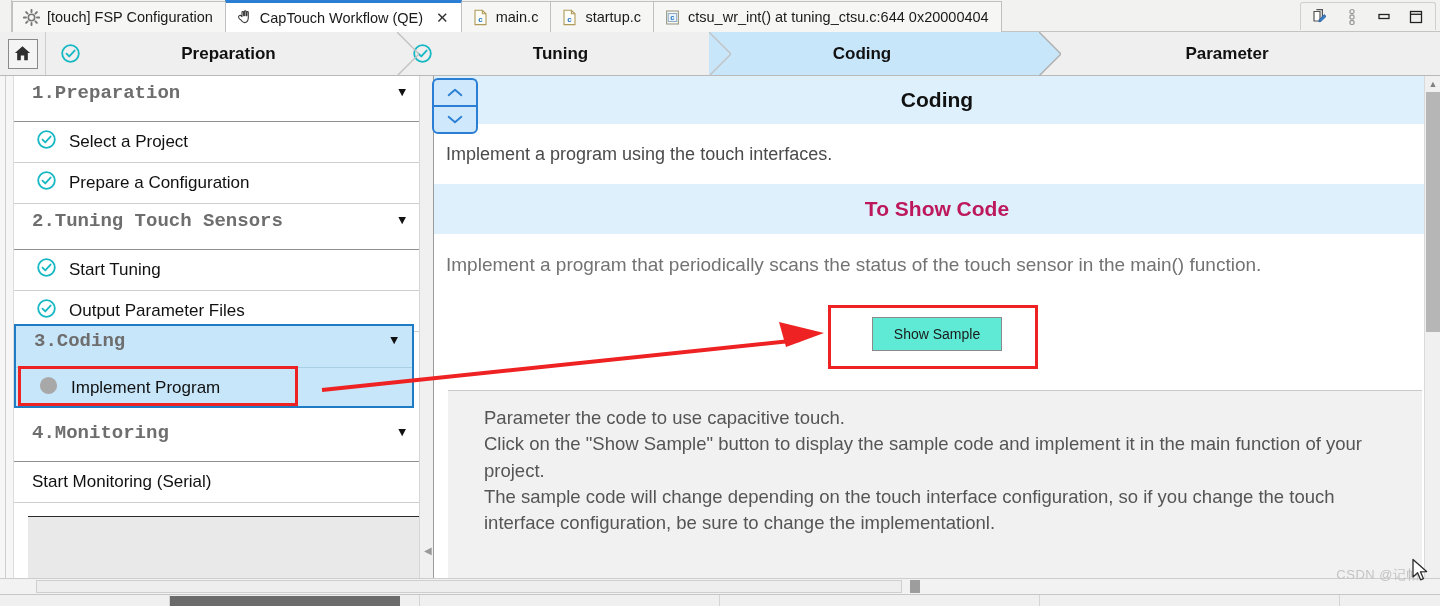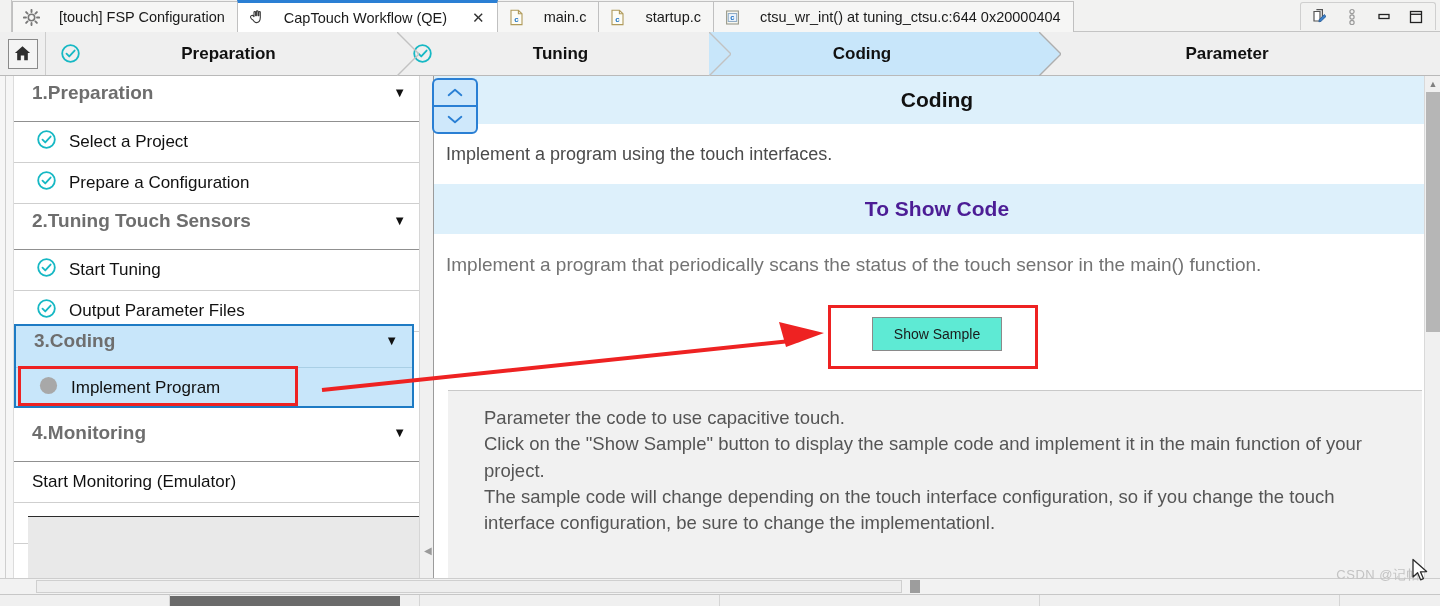--- a/index.html
+++ b/index.html
@@ -12,21 +12,21 @@
   .app { position: relative; width: 1440px; height: 606px; background:#f0f0f0; }
 
   
   .tabbar {
     position:absolute; left:0; top:0; width:1440px; height:32px;
     background:#f2f2f1;
     display:flex; align-items:flex-end;
   }
   .tabbar-left-edge { width:12px; height:32px; background:#f2f2f1; border-right:1px solid #c4c4c4;}
   .tab {
-    height:31px; display:flex; align-items:center; gap:19px;
+    height:31px; display:flex; align-items:center; gap:7px;
     padding:0 12px 0 10px;
     background:#f6f6f5;
     border:1px solid #c0c0c0; border-bottom:none;
     font-size:14.5px; color:#1a1a1a; white-space:nowrap;
     position:relative;
   }
   .tab + .tab { margin-left:-1px; }
   .tab.active {
     background:#ffffff;
     border-top:3px solid #2a7fd4;
@@ -83,20 +83,21 @@
     background:#ffffff; overflow:hidden;
   }
   .tree-scroll-right { position:absolute; right:0; top:0; width:14px; height:514px; background:#f0f0f0;
     border-left:1px solid #d6d6d6;}
   .grp {
     height:46px; display:flex; align-items:center; justify-content:space-between;
     padding:0 14px 12px 18px;
     font-size:19px; font-weight:bold; color:#6e6e6e;
     border-bottom:1px solid #909090;
     background:#ffffff;
+    font-family:Liberation Mono, monospace;
   }
   .grp .caret { font-size:13px; color:#111; }
   .leaf {
     height:41px; display:flex; align-items:center; gap:12px;
     padding-left:22px; font-size:17px; color:#111;
     border-bottom:1px solid #cfcfcf; background:#ffffff;
   }
   .leaf.plain { padding-left:18px; }
   .sel-block {
     position:absolute; left:14px; top:248px; width:400px; height:84px;
@@ -132,21 +133,21 @@
     font-size:16px; font-weight:bold;
   }
   .navbtn.up { border-radius:6px 6px 0 0; border-bottom:none;}
   .navbtn.dn { border-radius:0 0 6px 6px; }
   .para {
     padding:18px 0 18px 12px; font-size:18px; color:#4b4b4b; line-height:1.35;
     background:#ffffff;
   }
   .para.big { font-size:19px; color:#737373; }
   .sec-head2 { height:50px; background:#ddf0fb; display:flex; align-items:center;
-    justify-content:center; font-size:21px; font-weight:bold; color:#4c1d95; }
+    justify-content:center; font-size:21px; font-weight:bold; color:#be185d; }
   .btnrow { height:76px; display:flex; align-items:center; justify-content:center;
     background:#ffffff; position:relative; }
   .sample-btn {
     width:130px; height:34px; background:#5eead4; border:1px solid #8a8a8a;
     font-size:14px; color:#1a1a1a; font-family:"Liberation Sans", sans-serif;
     cursor:pointer;
   }
   .lowerbox {
     position:absolute; left:14px; top:314px; width:974px; height:192px;
     background:#f1f1f1; border-top:1px solid #c9c9c9;
@@ -391,23 +392,20 @@
         <span>Output Parameter Files</span>
       </div>
 
       <div style="height:84px;"></div>
 
       <div class="grp">
         <span>4.Monitoring</span>
         <span class="caret">▼</span>
       </div>
       <div class="leaf plain">
-        <span>Start Monitoring (Emulator)</span>
-      </div>
-      <div class="leaf plain">
         <span>Start Monitoring (Serial)</span>
       </div>
 
       <div class="tree-blank"></div>
     </div>
 
     <div class="tree-scroll-right"></div>
   </div>
 
   <div class="sel-block" style="left:14px; top:324px;">

